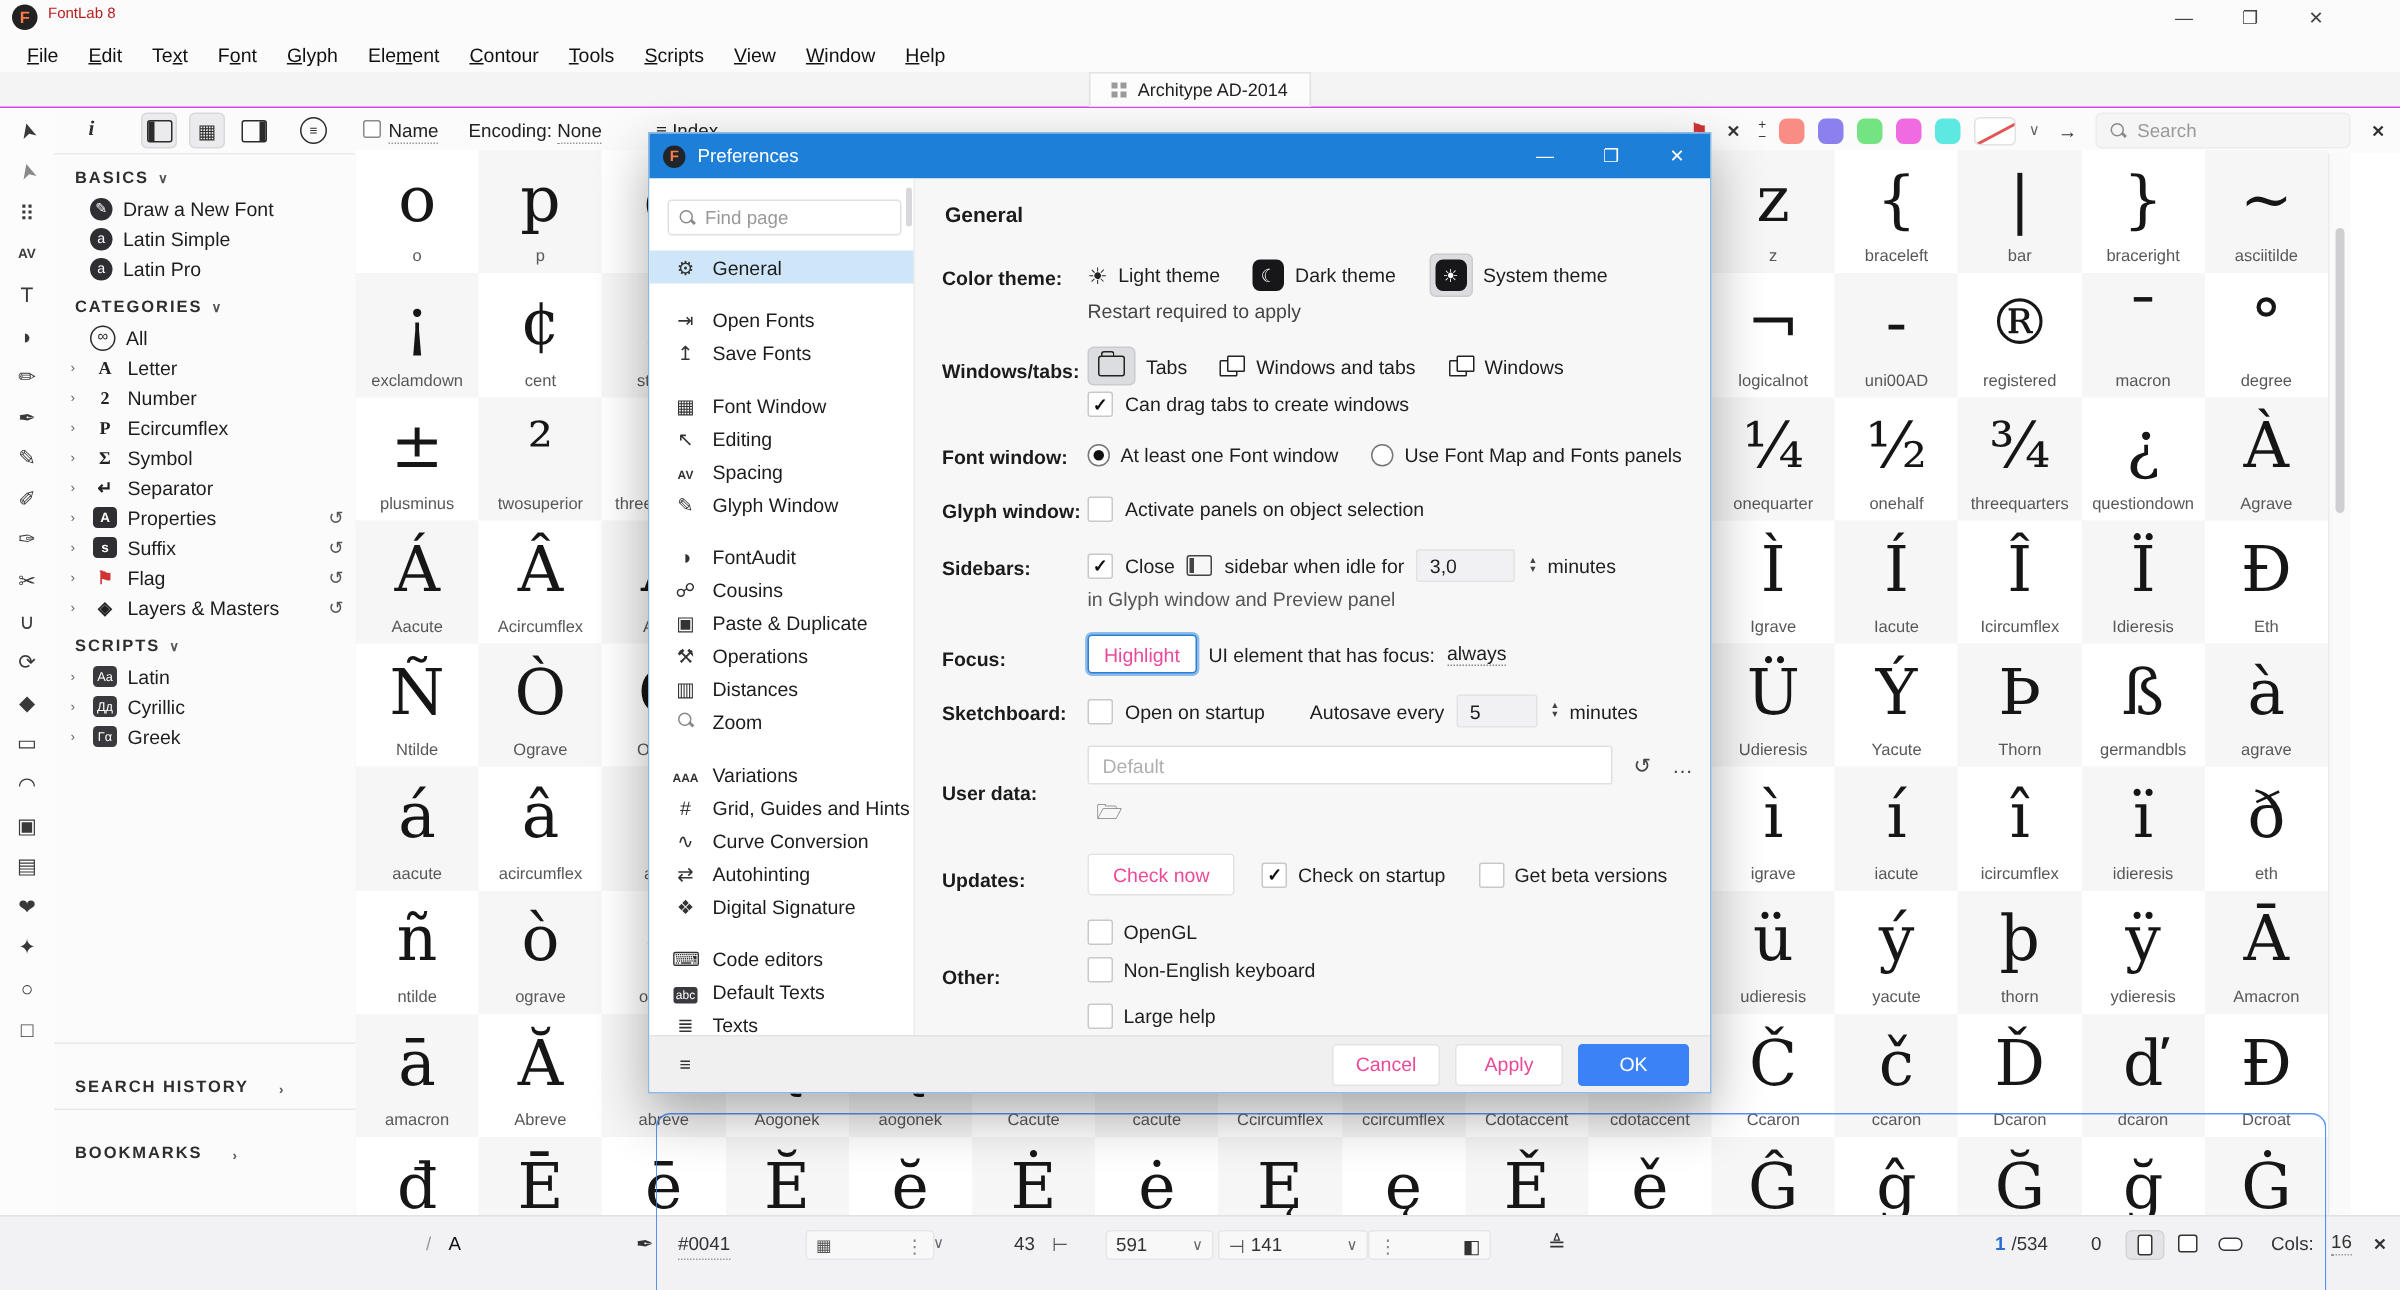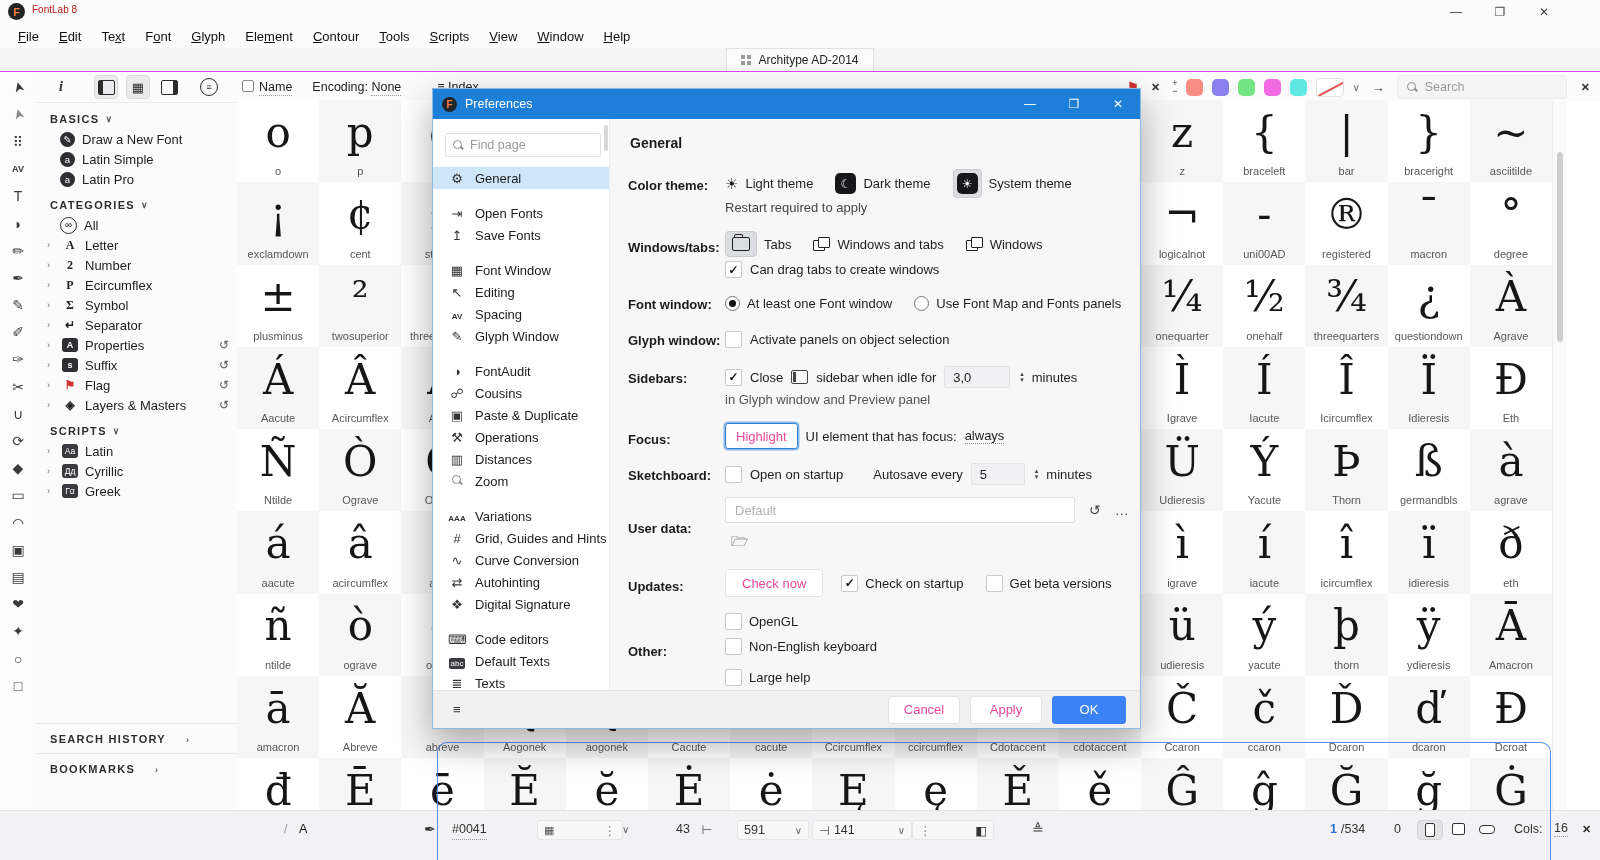--- a/index.html
+++ b/index.html
@@ -54,21 +54,21 @@
   .sb-chev{font-size:9px;color:#555}
   .sb-item{display:flex;align-items:center;gap:7px;height:20px;padding-left:24px;font-size:13px;color:#1d1d1d;position:relative}
   .sb-exp{width:8px;font-size:9px;color:#666;margin-left:-13px}
   .badge{width:15px;height:15px;border-radius:50%;background:#2f2f33;color:#fff;font-size:9.5px;display:flex;align-items:center;justify-content:center}
   .chipic{width:16px;height:14px;border-radius:3px;background:#3a3a3e;color:#fff;font-size:8.5px;display:flex;align-items:center;justify-content:center}
   .catic{width:16px;text-align:center;font-size:12px;color:#222;font-family:"Liberation Serif",serif;font-weight:bold}
   .catic.circle{width:15px;height:15px;border:1.3px solid #2c2c2c;border-radius:50%;font-size:10px;line-height:13px;font-family:"Liberation Sans",sans-serif;font-weight:normal}
   .catic.red{color:#cf3434}
   .catic.darkchip{background:#2f2f33;color:#fff;border-radius:3px;height:14px;line-height:14px;font-size:9px;font-family:"Liberation Sans",sans-serif}
   .undo{position:absolute;right:8px;color:#555;font-size:12px}
-  .sb-foot{border-top:1px solid #e8e8ea;padding:9px 0 8px 14px;font-size:11px;font-weight:bold;letter-spacing:1.3px;color:#2e2e2e;display:flex;gap:20px;align-items:flex-end}
+  .sb-foot{border-top:1px solid #e8e8ea;padding:23px 0 8px 14px;font-size:11px;font-weight:bold;letter-spacing:1.3px;color:#2e2e2e;display:flex;gap:20px;align-items:flex-end}
   
   #grid{position:absolute;left:237px;top:100px;width:1315px;height:710px;display:grid;
         grid-template-columns:repeat(16,1fr);grid-auto-rows:82.3px;overflow:hidden;background:#fff}
   .gcell{display:flex;flex-direction:column;align-items:center;justify-content:flex-end;overflow:hidden}
   .gcell.alt{background:#f6f6f7}
   .gglyph{flex:1;display:flex;align-items:center;justify-content:center;font-family:"DejaVu Serif",serif;
           font-size:42px;color:#161616;font-weight:400;line-height:1}
   .glabel{font-size:11px;color:#585858;height:17px}
   #grid-scrollbar{position:absolute;left:1552px;top:102px;width:14px;height:708px;background:#fafafb;border-left:1px solid #ececee}
   #grid-thumb{position:absolute;left:4px;top:50px;width:6px;height:190px;background:#cfcfd2;border-radius:3px}

